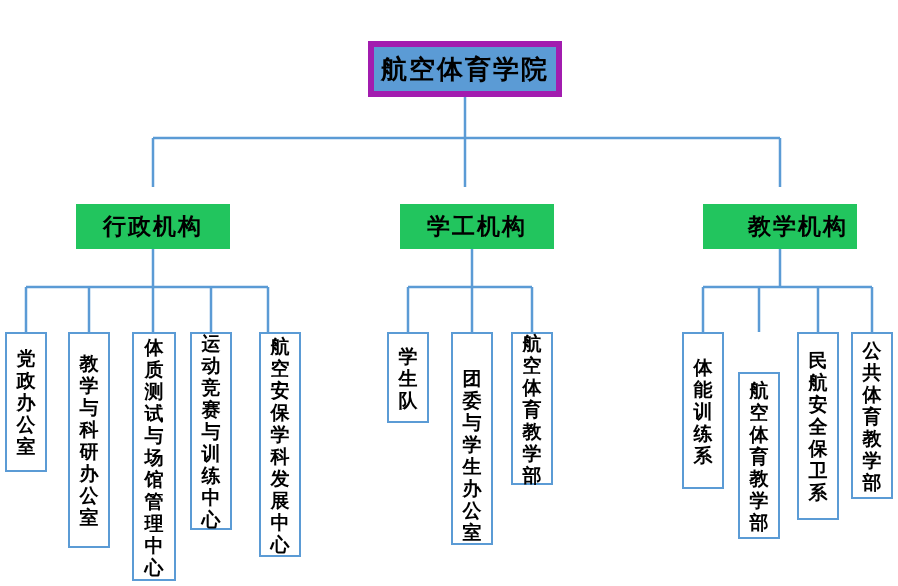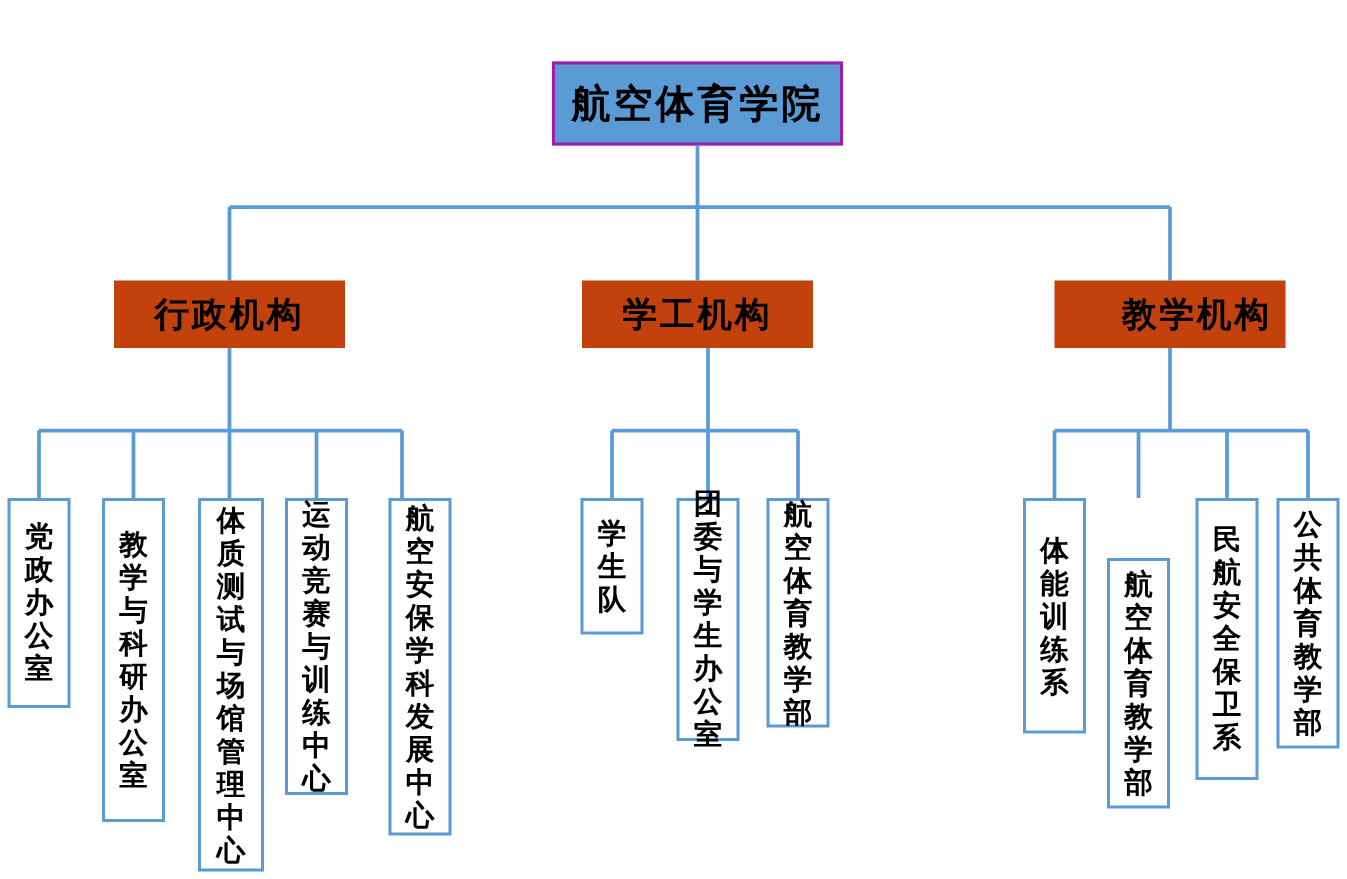--- a/index.html
+++ b/index.html
@@ -27,29 +27,30 @@
     box-sizing: border-box;
     display: flex;
     align-items: center;
     justify-content: center;
     color: #000000;
     font-weight: bold;
     text-align: center;
   }
   .root-node {
     background: #5B9BD5;
-    border: 2px solid #a21caf;
+    border: 6px solid #a21caf;
     font-size: 26px;
     letter-spacing: 2px;
   }
   .branch-node {
-    background: #c2410c;
+    background: #22c55e;
     border: none;
     font-size: 23px;
     letter-spacing: 2px;
+    margin-top: 17px;
   }
   .leaf-node {
     background: #ffffff;
     border: 2.5px solid #5B9BD5;
     font-size: 19px;
   }
   .leaf-node .vtext {
     display: block;
     width: 21px;
     line-height: 22px;
@@ -65,21 +66,21 @@
   <svg id="connectors" viewBox="0 0 898 586" xmlns="http://www.w3.org/2000/svg">
     <path d="M465,97 V138 M153,138 H780 M153,138 V187 M465,138 V187 M780,138 V187" fill="none" stroke="#5B9BD5" stroke-width="2.5"></path>
     <path d="M153,232 V287 M26,287 H268 M26,287 V332 M89,287 V332 M153,287 V332 M211,287 V332 M268,287 V332" fill="none" stroke="#5B9BD5" stroke-width="2.5"></path>
     <path d="M472,232 V287 M408,287 H532 M408,287 V332 M472,287 V332 M532,287 V332" fill="none" stroke="#5B9BD5" stroke-width="2.5"></path>
     <path d="M780,232 V287 M703,287 H872 M703,287 V332 M759,287 V332 M818,287 V332 M872,287 V332" fill="none" stroke="#5B9BD5" stroke-width="2.5"></path>
   </svg>
 
   <div class="node root-node" style="left:368px; top:41px; width:194px; height:56px;">航空体育学院</div>
 
   <div class="node branch-node" style="left:76px; top:187px; width:154px; height:45px;">行政机构</div>
-  <div class="node branch-node" style="left:388px; top:187px; width:154px; height:45px;">学工机构</div>
+  <div class="node branch-node" style="left:400px; top:187px; width:154px; height:45px;">学工机构</div>
   <div class="node branch-node" style="left:703px; top:187px; width:154px; height:45px;padding-left:36px;">教学机构</div>
 
   <div class="node leaf-node" style="left:5px; top:332px; width:42px; height:140px;">
     <span class="vtext">党政办公室</span>
   </div>
   <div class="node leaf-node" style="left:68px; top:332px; width:42px; height:216px;">
     <span class="vtext">教学与科研办公室</span>
   </div>
   <div class="node leaf-node" style="left:132px; top:332px; width:44px; height:249px;">
     <span class="vtext">体质测试与场馆管理中心</span>
@@ -87,21 +88,21 @@
   <div class="node leaf-node" style="left:190px; top:332px; width:42px; height:198px;">
     <span class="vtext">运动竞赛与训练中心</span>
   </div>
   <div class="node leaf-node" style="left:247px; top:332px; width:42px; height:225px;margin-left:12px;">
     <span class="vtext">航空安保学科发展中心</span>
   </div>
 
   <div class="node leaf-node" style="left:387px; top:332px; width:42px; height:91px;justify-content:center;">
     <span class="vtext">学生队</span>
   </div>
-  <div class="node leaf-node" style="left:451px; top:332px; width:42px; height:162px;">
+  <div class="node leaf-node" style="left:451px; top:332px; width:42px; height:213px;align-items:flex-end;">
     <span class="vtext">团委与学生办公室</span>
   </div>
   <div class="node leaf-node" style="left:511px; top:332px; width:42px; height:153px;">
     <span class="vtext">航空体育教学部</span>
   </div>
 
   <div class="node leaf-node" style="left:682px; top:332px; width:42px; height:157px;">
     <span class="vtext">体能训练系</span>
   </div>
   <div class="node leaf-node" style="left:738px; top:332px; width:42px; height:167px;margin-top:40px;">

